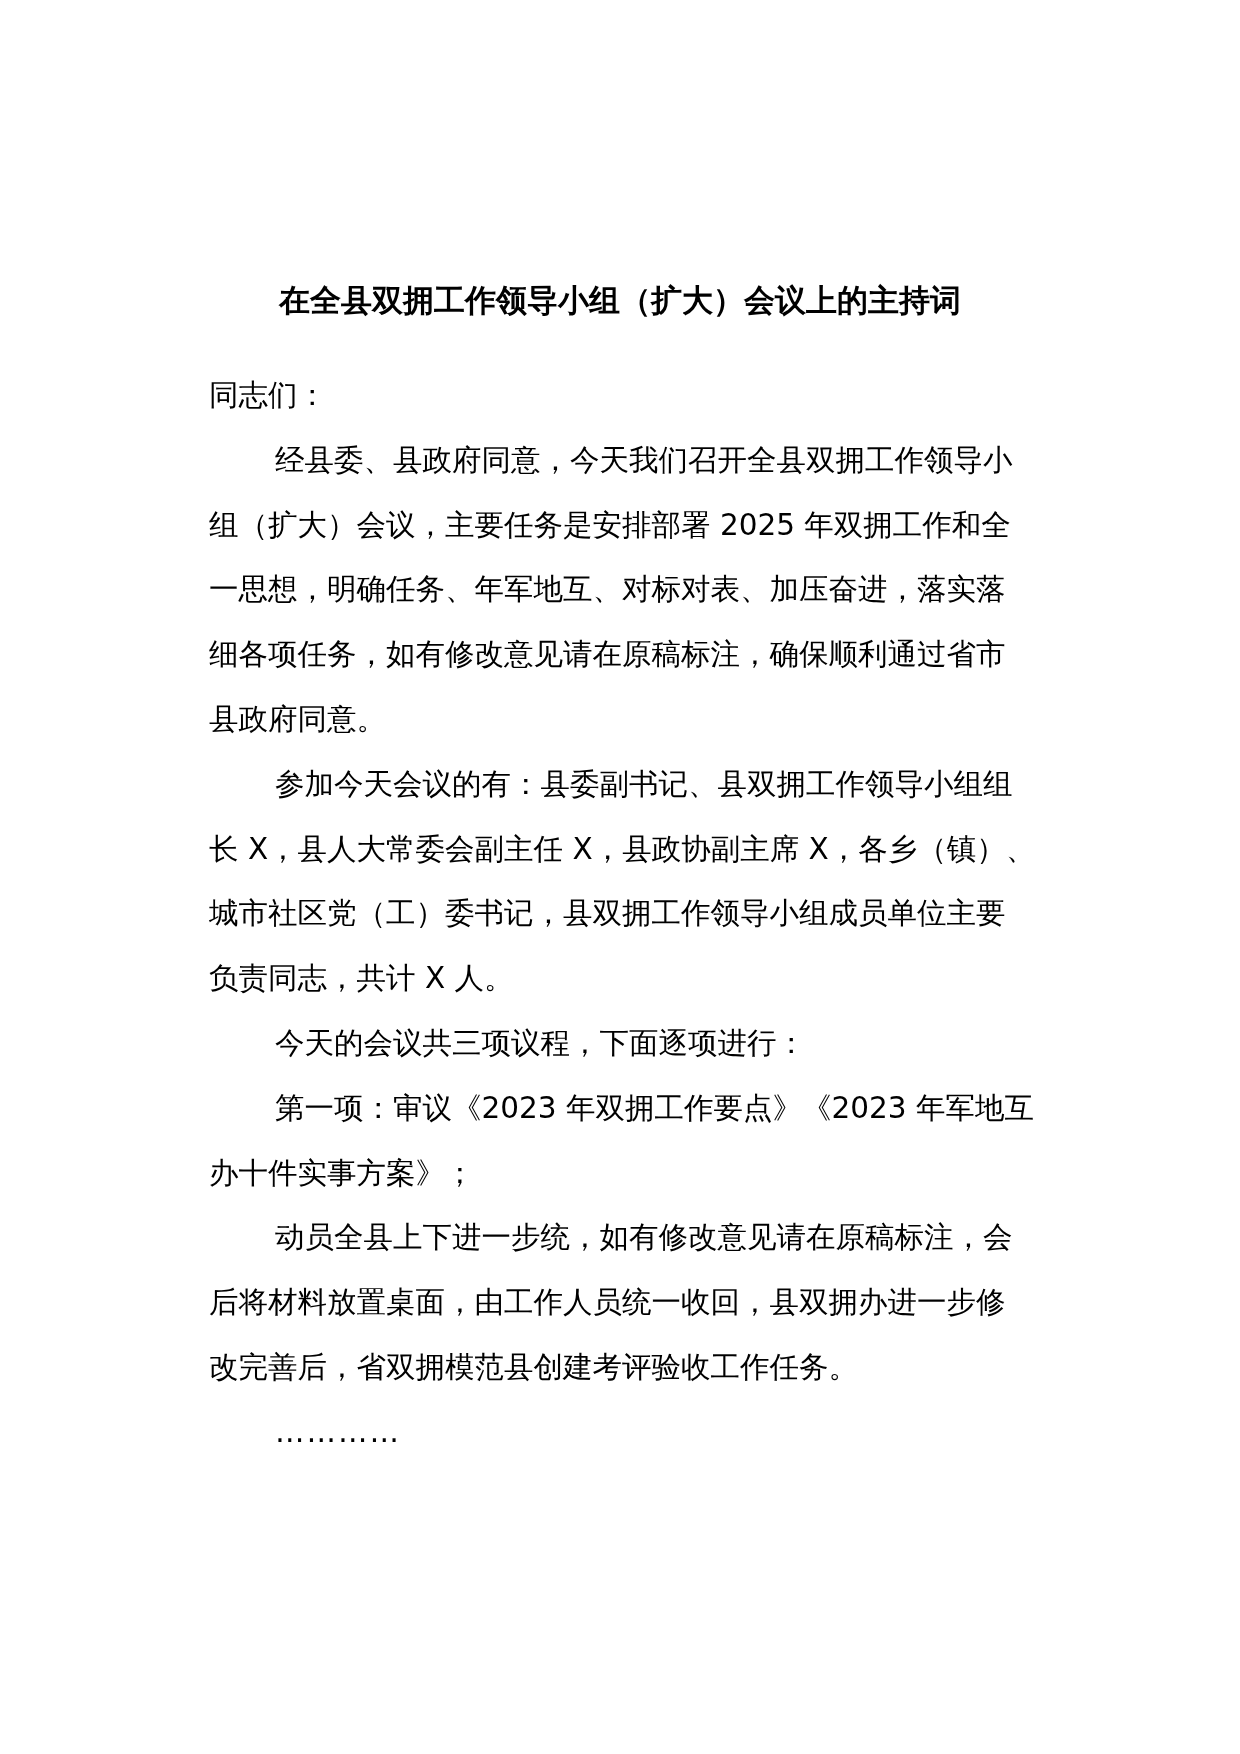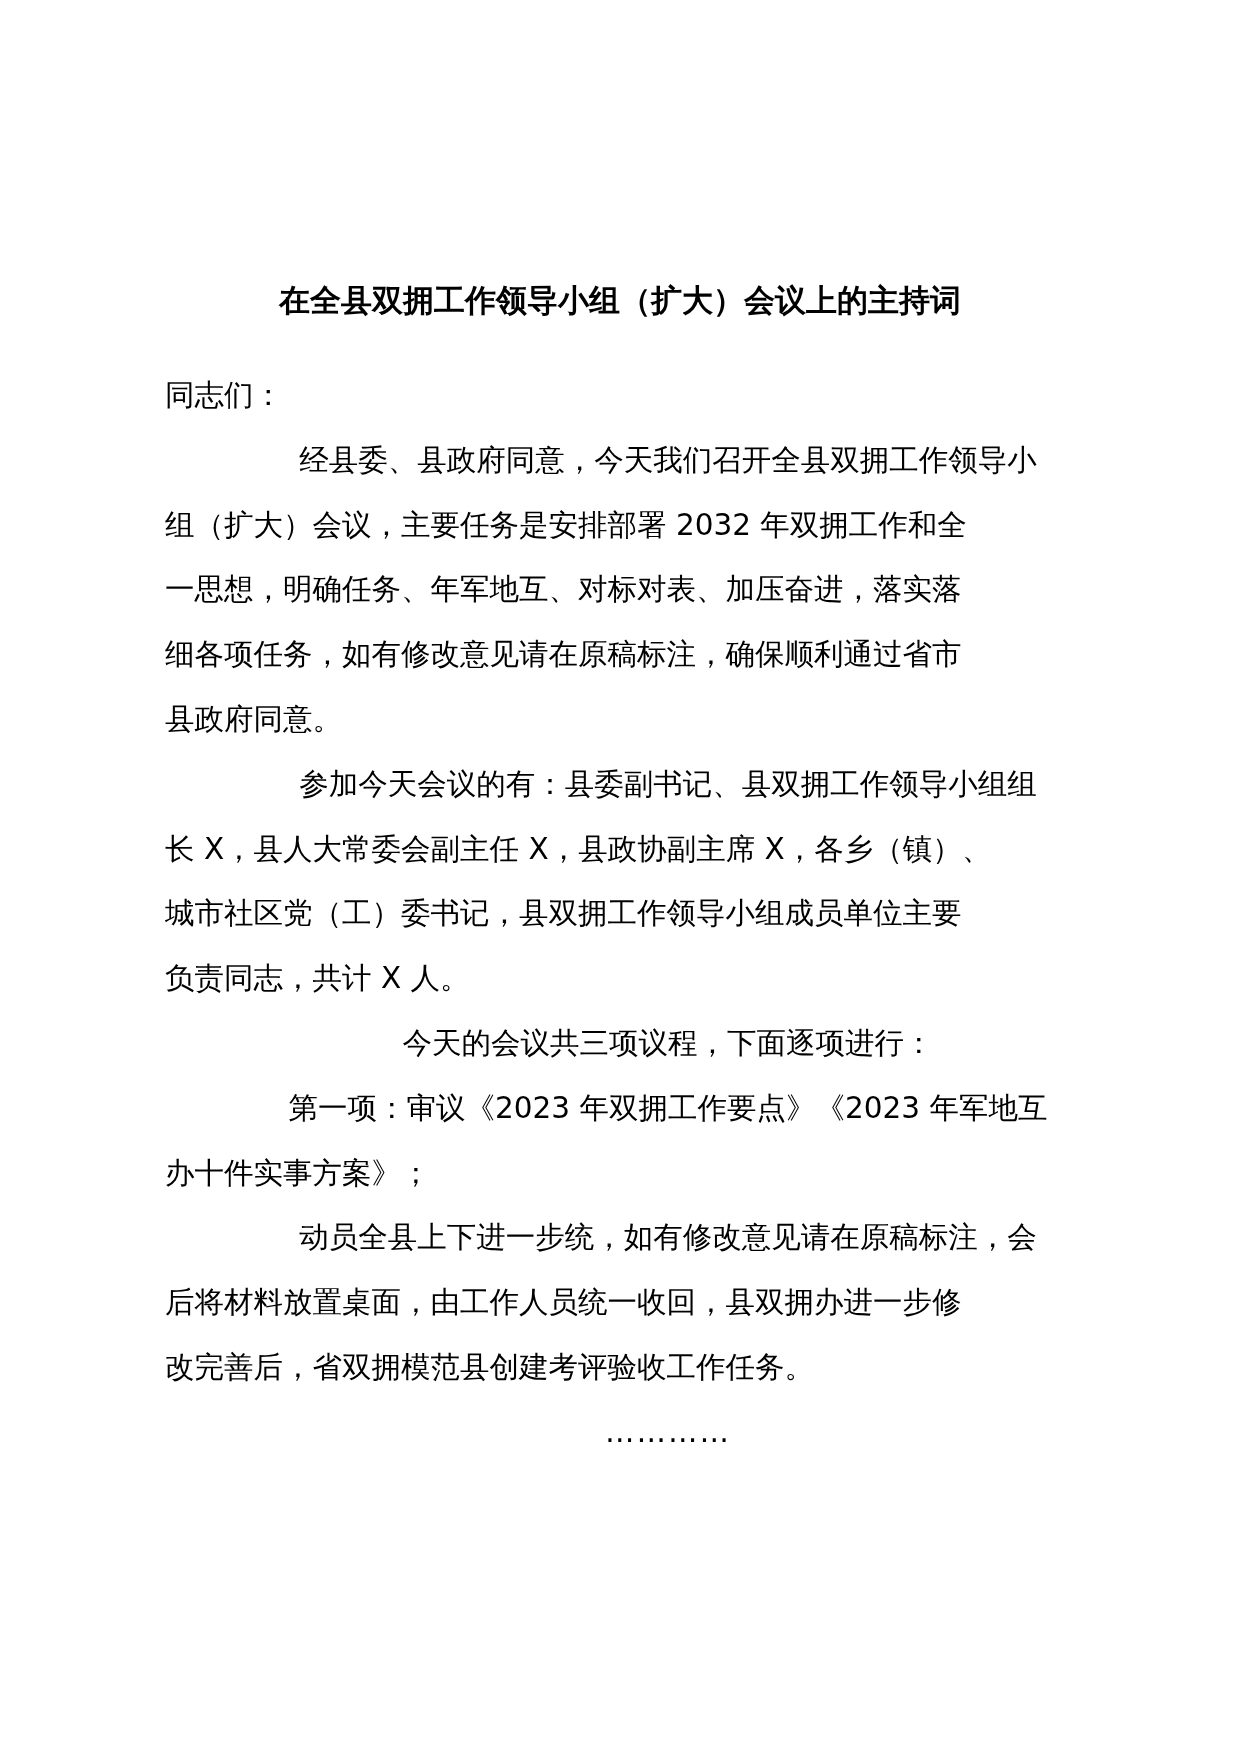--- a/index.html
+++ b/index.html
@@ -9,36 +9,36 @@
     position: absolute; left: 0; width: 1240px; top: 276px;
     text-align: center; font-family: "DejaVu Sans", sans-serif;
     font-weight: bold; font-size: 31px; line-height: 48px; color: #000;
     letter-spacing: 0px;
   }
   .body {
     position: absolute; left: 165px; top: 363px; width: 940px;
     font-family: "DejaVu Sans", sans-serif; font-size: 29.5px;
     line-height: 64.8px; color: #000;
   }
-  .line { display: block; white-space: nowrap; height: 64.8px; }
-  .indent { padding-left: 66px; text-align: center; }
+  .line { display: block; white-space: nowrap; height: 64.8px; margin-left: 44px; }
+  .indent { padding-left: 66px; }
   .dots { letter-spacing: 2px; }
 </style>
 </head>
 <body>
 
 <div class="page">
   <div class="title">在全县双拥工作领导小组（扩大）会议上的主持词</div>
 
   <div class="body">
     <span class="line">同志们：</span>
 
     <div>
       <span class="line indent">经县委、县政府同意，今天我们召开全县双拥工作领导小</span>
-      <span class="line">组（扩大）会议，主要任务是安排部署 2032 年双拥工作和全</span>
+      <span class="line">组（扩大）会议，主要任务是安排部署 2025 年双拥工作和全</span>
       <span class="line">一思想，明确任务、年军地互、对标对表、加压奋进，落实落</span>
       <span class="line">细各项任务，如有修改意见请在原稿标注，确保顺利通过省市</span>
       <span class="line">县政府同意。</span>
     </div>
 
     <div>
       <span class="line indent">参加今天会议的有：县委副书记、县双拥工作领导小组组</span>
       <span class="line">长 X，县人大常委会副主任 X，县政协副主席 X，各乡（镇）、</span>
       <span class="line">城市社区党（工）委书记，县双拥工作领导小组成员单位主要</span>
       <span class="line">负责同志，共计 X 人。</span>

